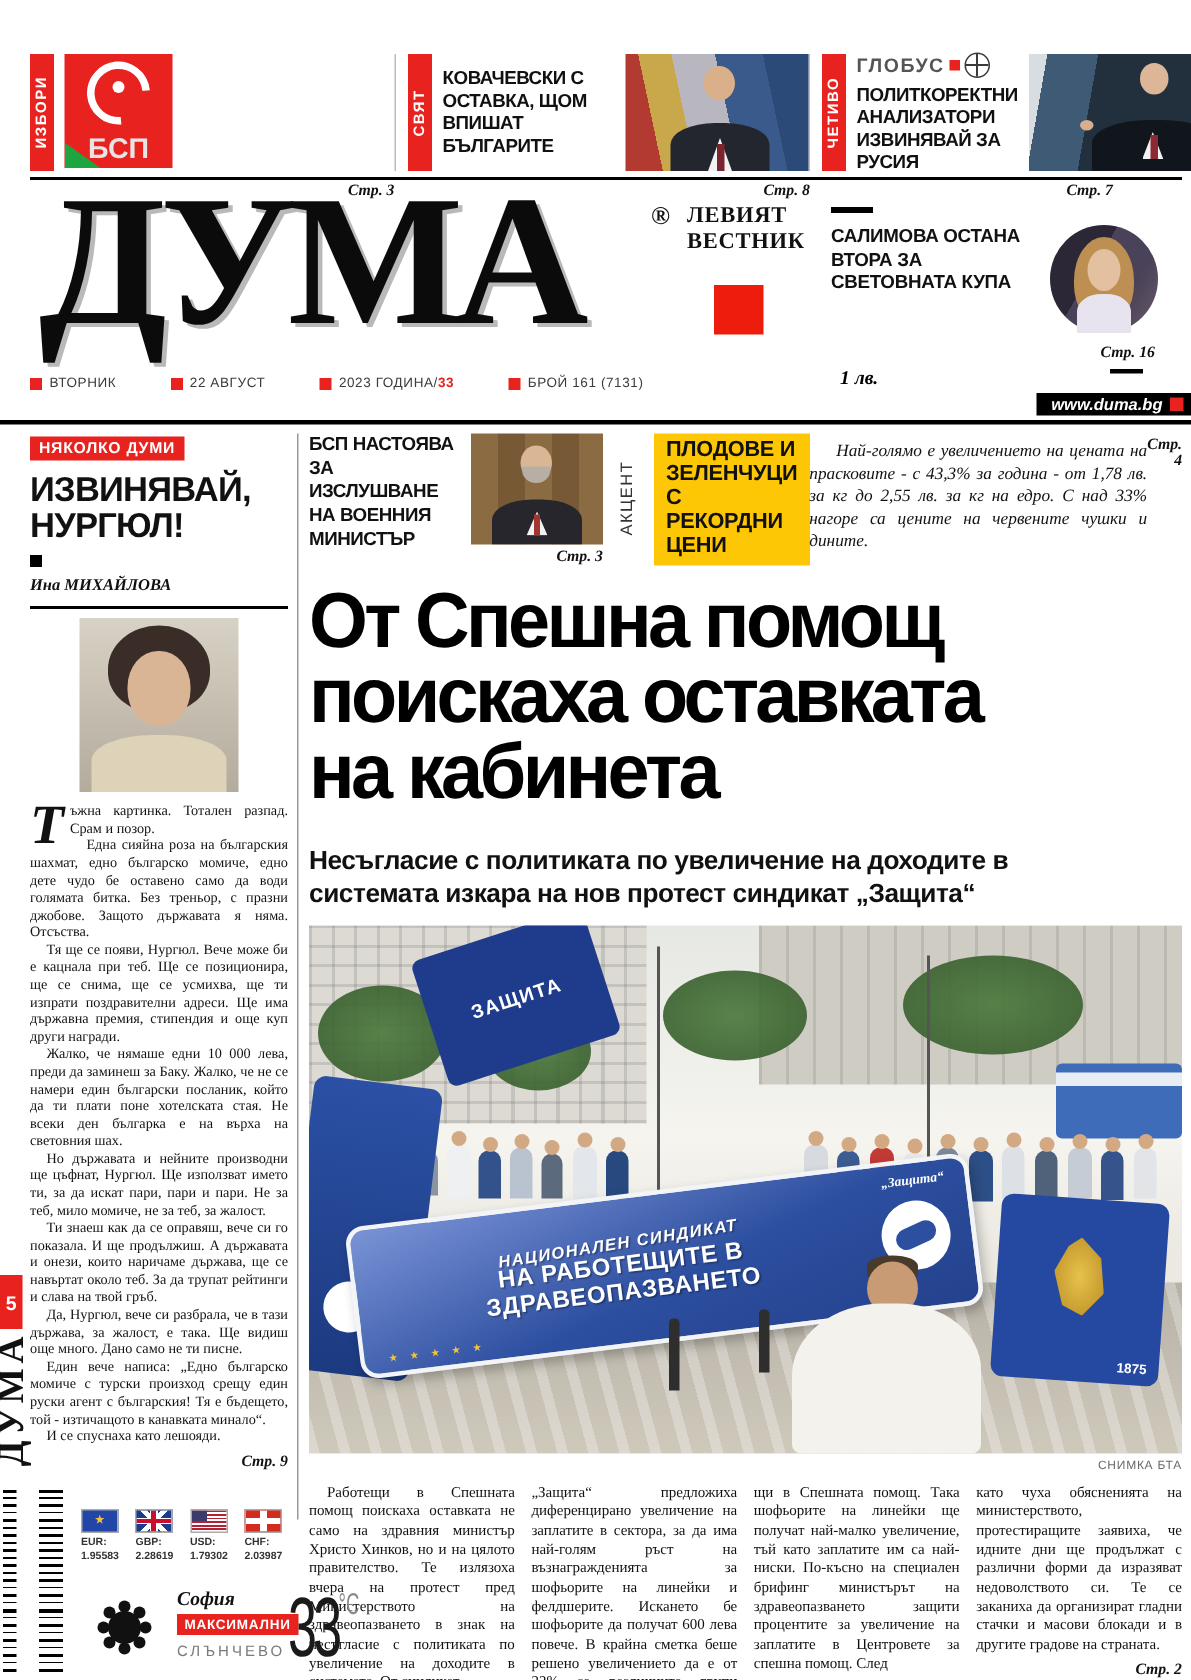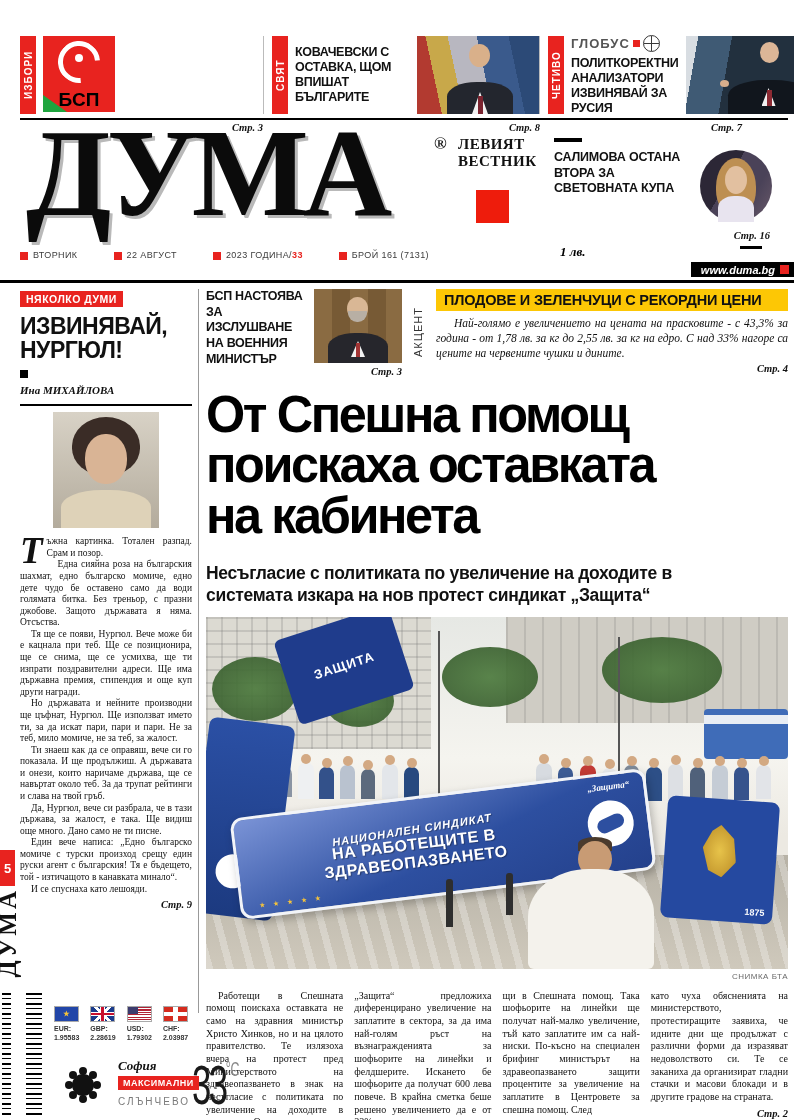--- a/index.html
+++ b/index.html
@@ -27,21 +27,21 @@
   .ref3{flex:1;text-align:right;padding-right:46px}
 
   
   .bsp{position:relative;width:72px;height:76px;background:#e8231f;flex:0 0 72px;
        display:flex;align-items:flex-end;justify-content:center;overflow:hidden}
   .rose{position:absolute;top:5px;left:50%;transform:translateX(-50%) rotate(40deg);width:32px;height:32px;
         border:5px solid #fff;border-radius:50%;border-right-color:transparent}
   .rose-dot{position:absolute;top:18px;left:50%;transform:translateX(-50%);width:8px;height:8px;background:#fff;border-radius:50%}
   .leaf{position:absolute;bottom:0;left:0;width:24px;height:20px;background:#1fa53f;
         clip-path:polygon(0 100%,0 15%,100% 100%)}
-  .bsp-txt{position:relative;color:#000000;font-family:"Liberation Sans",sans-serif;font-weight:bold;font-size:19px;margin-bottom:1px}
+  .bsp-txt{position:relative;color:#e5e5e5;font-family:"Liberation Sans",sans-serif;font-weight:bold;font-size:19px;margin-bottom:1px}
 
   
   .photo{position:relative;overflow:hidden;flex:0 0 auto}
   .head{position:absolute;border-radius:50%;background:#d9b08a}
   .suit{position:absolute;border-radius:45% 45% 0 0;background:#23262e}
   .shirt{position:absolute;background:#f2f2f2;clip-path:polygon(50% 0,0 100%,100% 100%)}
   .tie{position:absolute;background:#8c2a33}
   .ph-kov{width:122px;height:78px;background:linear-gradient(78deg,#b23a30 0 18%,#c8a84a 18% 34%,#b8b7c0 34% 55%,#3a5a8c 55% 78%,#2c4a77 78% 100%)}
   .ph-put{width:140px;height:78px;background:linear-gradient(100deg,#d8dde2 0 8%,#3f5a74 8% 30%,#22303e 30% 100%)}
   .hand{position:absolute;width:9px;height:7px;border-radius:50%;background:#d8ae8c}
@@ -102,21 +102,21 @@
   
   .mainarea{position:absolute;left:206px;top:289px;width:582px}
   .toprow{display:flex;height:88px;gap:10px}
   .bsp-story{flex:0 0 196px;display:flex;gap:6px}
   .bsp-story-title{font-family:"Liberation Sans",sans-serif;font-weight:bold;font-size:12.5px;line-height:1.25;letter-spacing:-0.3px}
   .bsp-story-right{display:flex;flex-direction:column;align-items:flex-end}
   .accent{flex:1;display:flex;gap:6px}
   .accent-kicker{flex:0 0 18px;display:flex;align-items:flex-start;justify-content:center;
                  font-family:"Liberation Sans",sans-serif;font-size:11px;letter-spacing:1px;color:#333;
                  writing-mode:vertical-rl;transform:rotate(180deg);padding-top:2px}
-  .accent-body{flex:1;display:flex;flex-direction:column}
+  .accent-body{flex:1;display:flex;flex-direction:row}
   .accent-title{background:#fdc705;font-family:"Liberation Sans",sans-serif;font-weight:bold;font-size:14.5px;
                 padding:3px 8px;letter-spacing:-0.2px}
   .accent-text{font-style:italic;font-size:11.5px;line-height:1.3;margin-top:5px;text-align:justify;text-indent:18px}
   .accent-ref{text-align:right;margin-top:2px}
 
   .headline{font-family:"Liberation Sans",sans-serif;font-weight:bold;color:#000;margin-top:12px}
   .headline div{font-size:52px;line-height:.97;letter-spacing:-2.5px;transform:scaleX(.97);transform-origin:left}
   .subhead{font-family:"Liberation Sans",sans-serif;font-weight:bold;font-size:17.5px;line-height:1.28;
            letter-spacing:-0.3px;margin:14px 0 10px;max-width:520px}
 
@@ -323,20 +323,21 @@
     <div class="op-rule"></div>
     <div class="ph-auth">
       <div class="auth-hair"></div>
       <div class="auth-face"></div>
       <div class="auth-top"></div>
     </div>
     <div class="op-text">
       <p>Тъжна картинка. Тотален разпад. Срам и позор.</p>
       <p>Една сияйна роза на българския шахмат, едно българско момиче, едно дете чудо бе оставено само да води голямата битка. Без треньор, с празни джобове. Защото държавата я няма. Отсъства.</p>
       <p>Тя ще се появи, Нургюл. Вече може би е кацнала при теб. Ще се позиционира, ще се снима, ще се усмихва, ще ти изпрати поздравителни адреси. Ще има държавна премия, стипендия и още куп други награди.</p>
+      <p>Жалко, че нямаше едни 10 000 лева, преди да заминеш за Баку. Жалко, че не се намери един български посланик, който да ти плати поне хотелската стая. Не всеки ден българка е на върха на световния шах.</p>
       <p>Но държавата и нейните производни ще цъфнат, Нургюл. Ще използват името ти, за да искат пари, пари и пари. Не за теб, мило момиче, не за теб, за жалост.</p>
       <p>Ти знаеш как да се оправяш, вече си го показала. И ще продължиш. А държавата и онези, които наричаме държава, ще се навъртат около теб. За да трупат рейтинги и слава на твой гръб.</p>
       <p>Да, Нургюл, вече си разбрала, че в тази държава, за жалост, е така. Ще видиш още много. Дано само не ти писне.</p>
       <p>Един вече написа: „Едно българско момиче с турски произход срещу един руски агент с българския! Тя е бъдещето, той - изтичащото в канавката минало“.</p>
       <p>И се спуснаха като лешояди.</p>
     </div>
     <div class="pref op-ref">Стр. 9</div>
   </aside>
   <div class="vdiv"></div>
 

